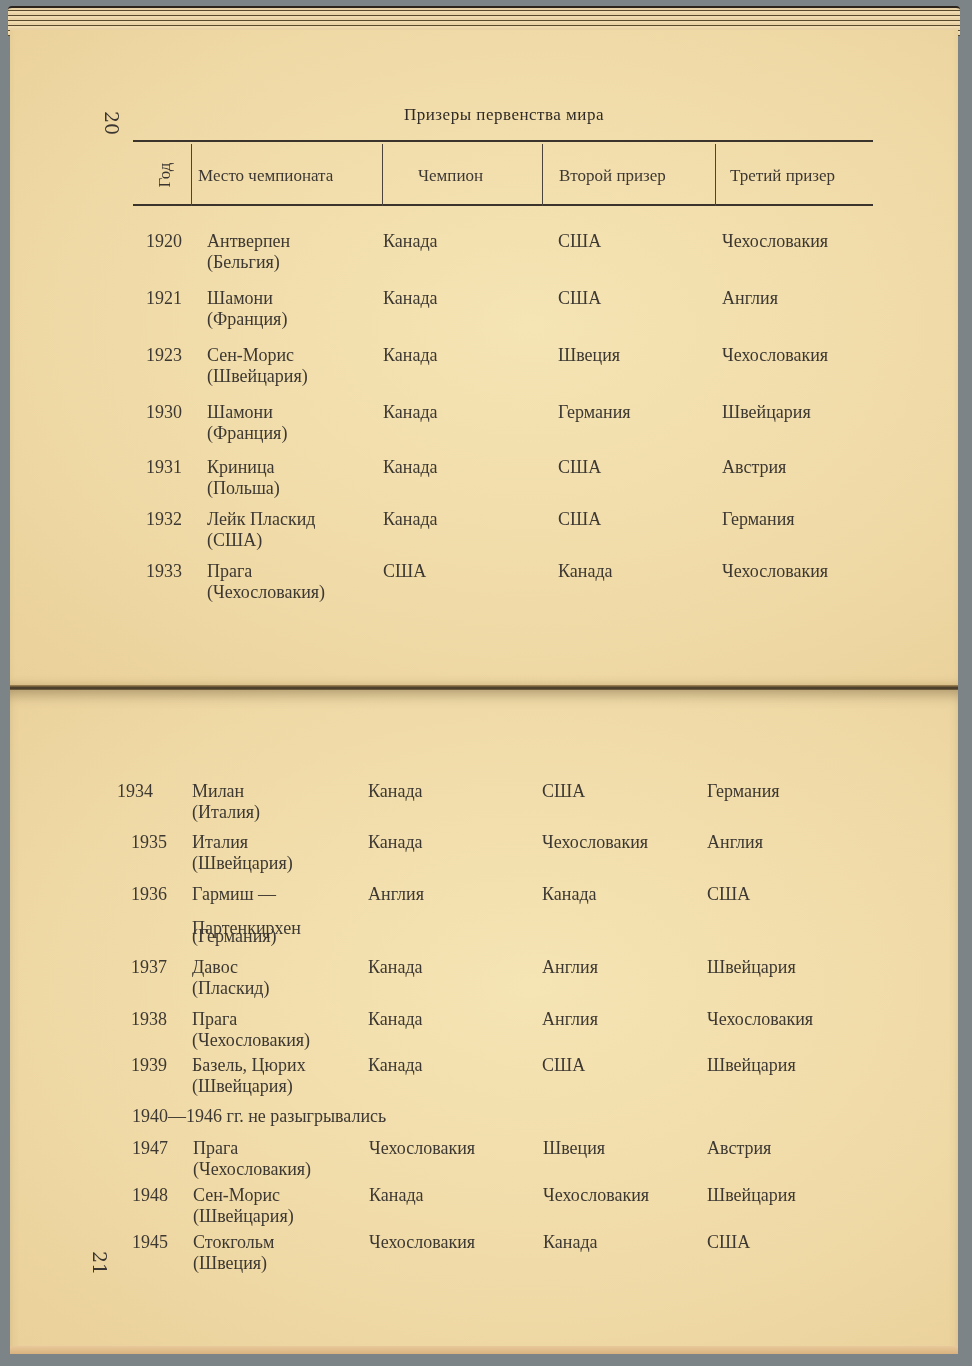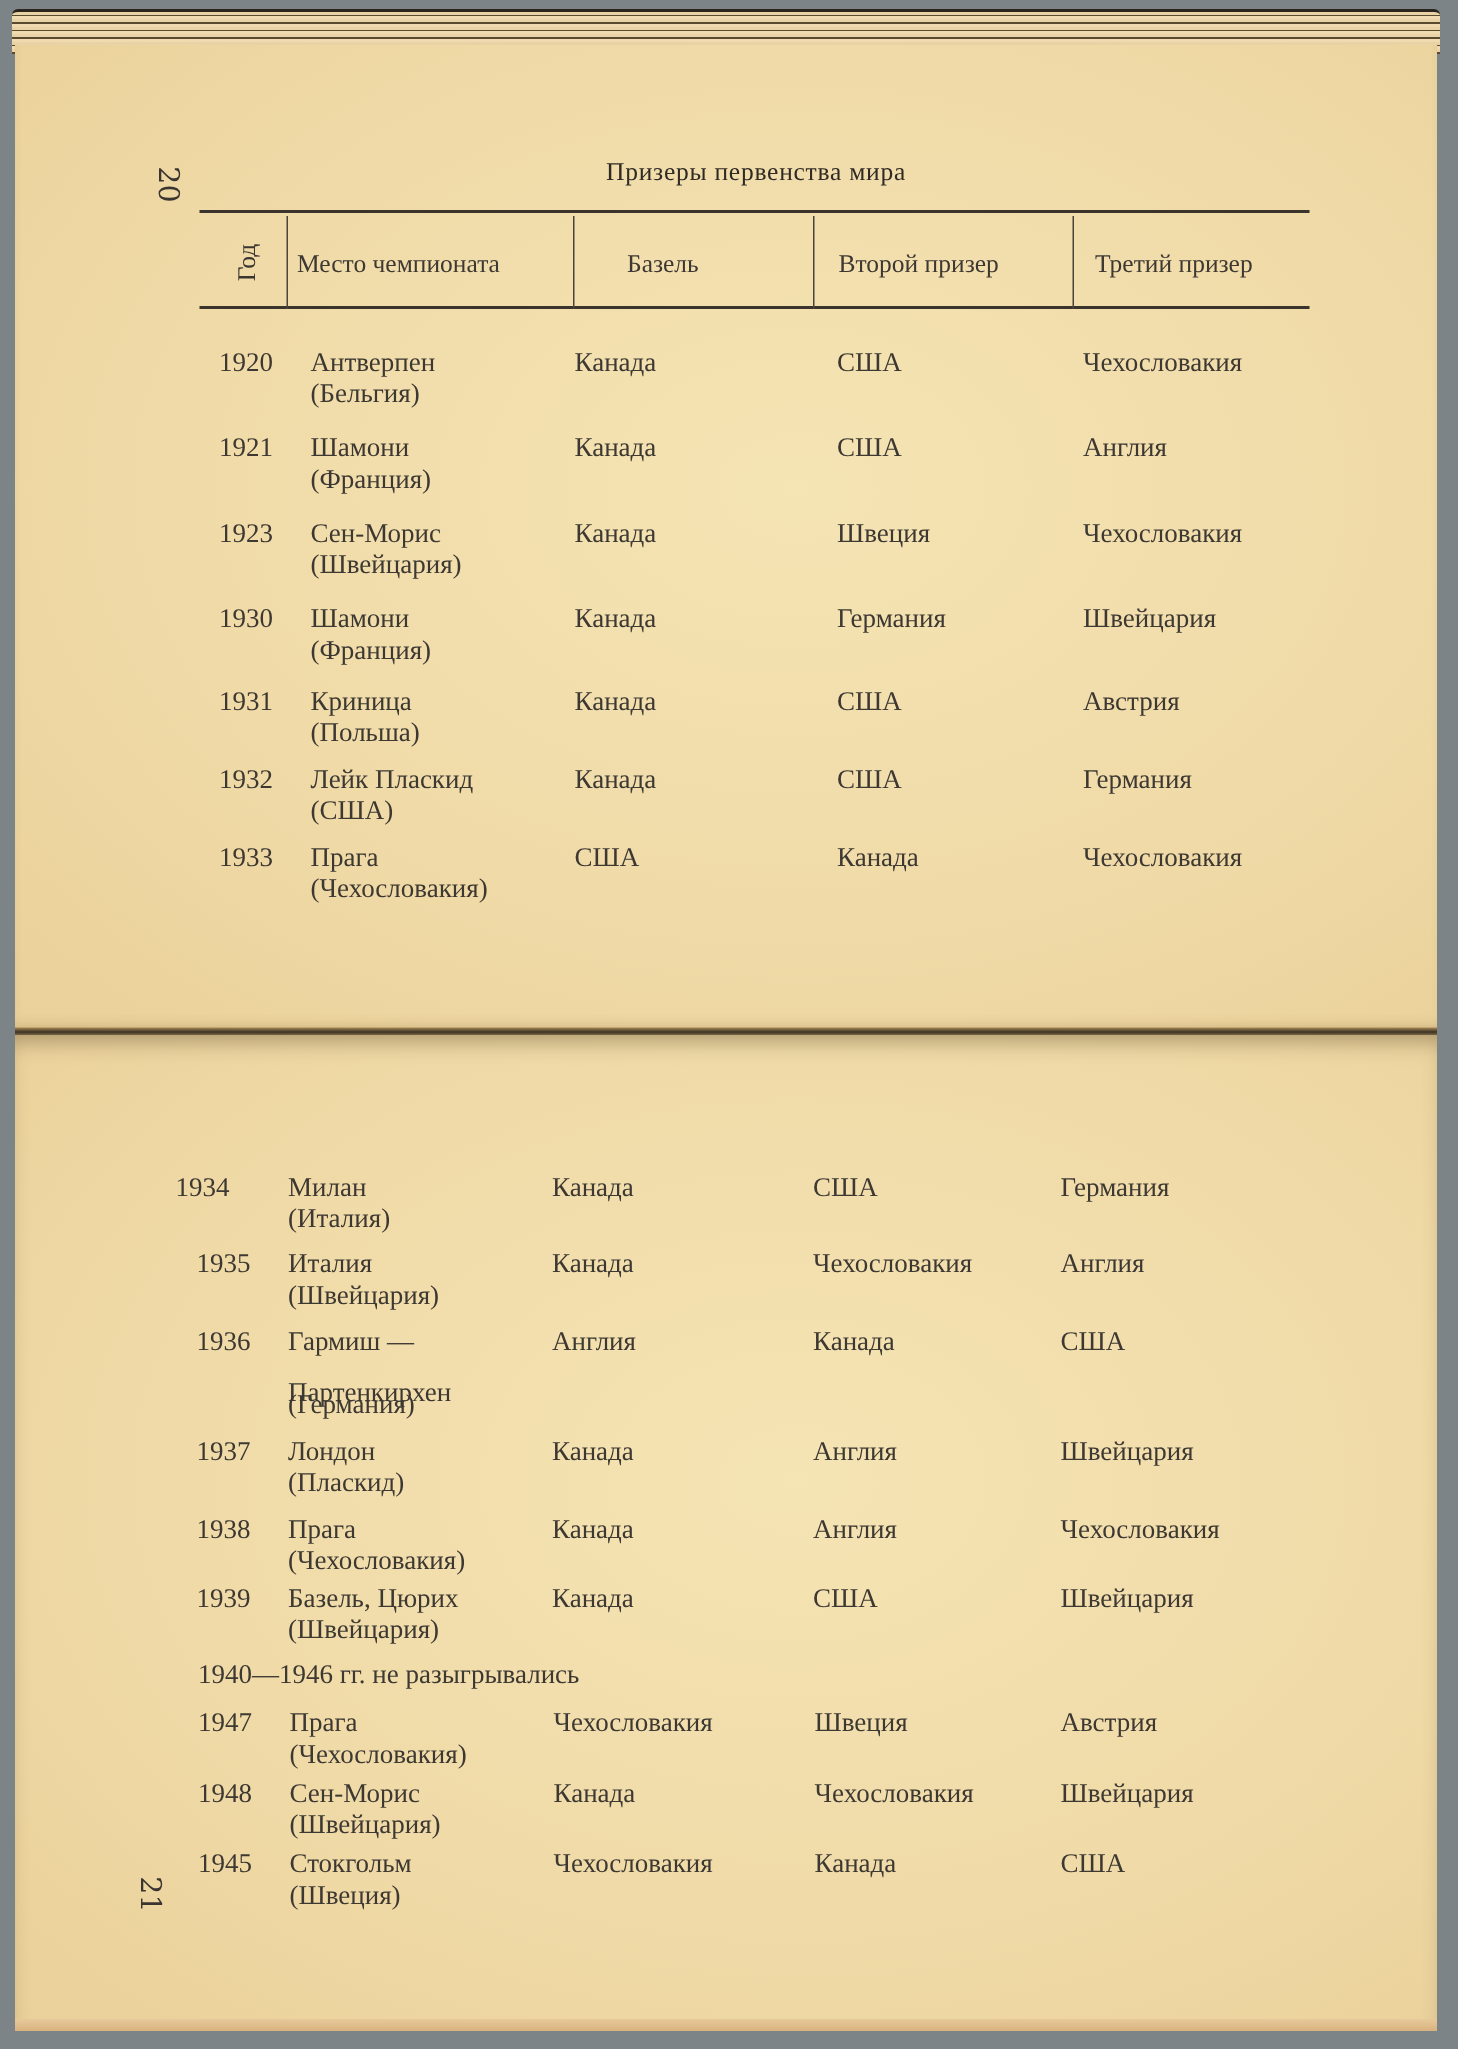--- a/index.html
+++ b/index.html
@@ -69,21 +69,21 @@
 
 <div class="title">Призеры первенства мира</div>
 
 <div class="rule" style="top:140px;"></div>
 <div class="rule" style="top:204px;"></div>
 
 <div class="hdr-year">Год</div>
 <div class="vline" style="left:191px;"></div>
 <div class="hdr-cell" style="left:198px;">Место чемпионата</div>
 <div class="vline" style="left:382px;"></div>
-<div class="hdr-cell" style="left:418px;">Базель</div>
+<div class="hdr-cell" style="left:418px;">Чемпион</div>
 <div class="vline" style="left:542px;"></div>
 <div class="hdr-cell" style="left:559px;">Второй призер</div>
 <div class="vline" style="left:715px;"></div>
 <div class="hdr-cell" style="left:730px;">Третий призер</div>
 
 <div id="top-rows">
     <div class="row" style="top: 231px; left: 0px;">
       <span style="left: 146px;">1920</span>
       <span style="left: 207px; top: 0px;">Антверпен</span>
       <span style="left: 207px; top: 21px;">(Бельгия)</span>
@@ -161,21 +161,21 @@
       <span style="left: 131px;">1936</span>
       <span style="left: 192px; top: 0px;">Гармиш —</span>
       <span style="left: 192px; top: 34px;">Партенкирхен</span>
       <span style="left: 192px; top: 42px;">(Германия)</span>
       <span style="left: 368px;">Англия</span>
       <span style="left: 542px;">Канада</span>
       <span style="left: 707px;">США</span>
     </div>
     <div class="row" style="top: 957px; left: 0px;">
       <span style="left: 131px;">1937</span>
-      <span style="left: 192px; top: 0px;">Лондон</span>
+      <span style="left: 192px; top: 0px;">Давос</span>
       <span style="left: 192px; top: 21px;">(Пласкид)</span>
       <span style="left: 368px;">Канада</span>
       <span style="left: 542px;">Англия</span>
       <span style="left: 707px;">Швейцария</span>
     </div>
     <div class="row" style="top: 1009px; left: 0px;">
       <span style="left: 131px;">1938</span>
       <span style="left: 192px; top: 0px;">Прага</span>
       <span style="left: 192px; top: 21px;">(Чехословакия)</span>
       <span style="left: 368px;">Канада</span>

